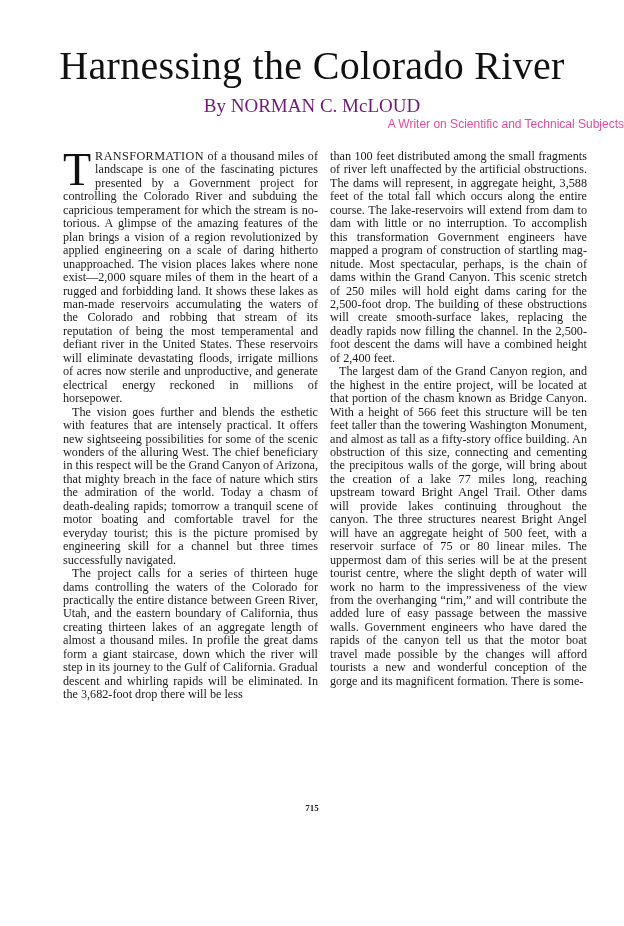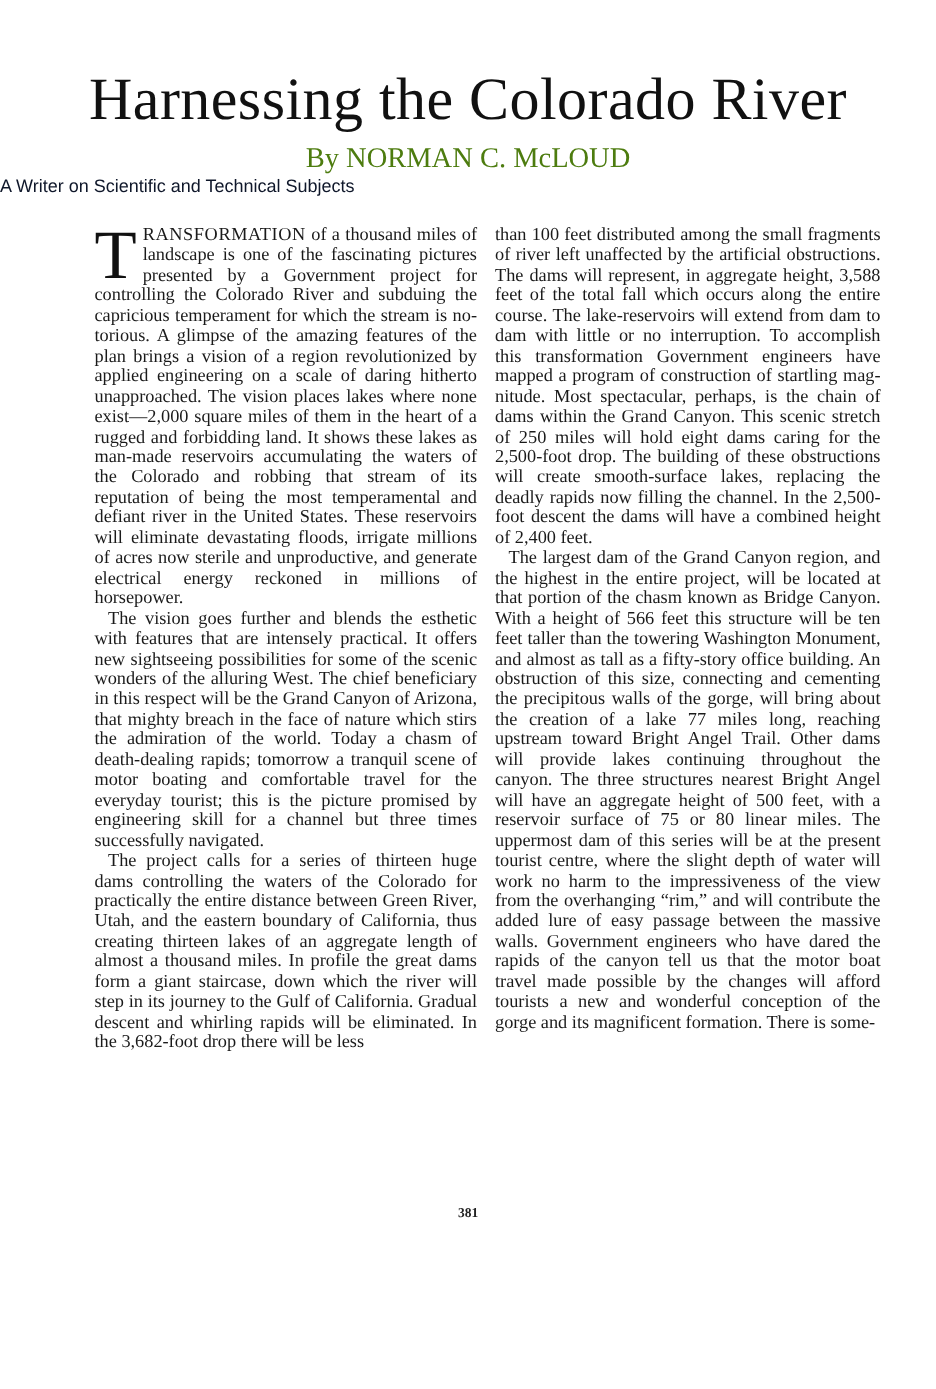--- a/index.html
+++ b/index.html
@@ -6,26 +6,26 @@
     body {
       width: 624px; height: 926px; position: relative; overflow: hidden;
       font-family: "Liberation Serif", "DejaVu Serif", serif; color: #1a1a1a;
     }
     .title {
       position: absolute; left: 0; width: 624px; top: 42px; text-align: center;
       font-size: 40px; line-height: 48px; letter-spacing: 0.3px; color: #111;
     }
     .byline {
       position: absolute; left: 0; width: 624px; top: 95px; text-align: center;
-      font-size: 19px; line-height: 22px; color: #4d7c0f;
+      font-size: 19px; line-height: 22px; color: #701a75;
     }
     .subtitle {
-      position: absolute; left: 0; width: 624px; top: 117px; text-align: left;
+      position: absolute; left: 0; width: 624px; top: 117px; text-align: right;
       font-family: "Liberation Sans", "DejaVu Sans", sans-serif;
-      font-size: 12px; line-height: 14px; color: #0f172a;
+      font-size: 12px; line-height: 14px; color: #ec4899;
     }
     .col {
       position: absolute; top: 150px; width: 255px;
       font-size: 12.2px; line-height: 13.45px; text-align: justify;
       hyphens: manual; color: #1a1a1a;
     }
     .col-left { left: 63px; }
     .col-right { left: 330px; width: 257px; font-family: Liberation Serif, serif; }
     .col p { margin: 0; text-indent: 9px; }
     .col p.first { text-indent: 0; }
@@ -50,13 +50,13 @@
   <p class="first"><span class="dropcap">T</span><span class="lead-caps">RANSFORMATION</span><span> of a thousand miles of landscape is one of the fas­cinating pictures presented by a Gov­ernment project for controlling the Colo­rado River and subduing the capricious temperament for which the stream is no­torious. A glimpse of the amazing features of the plan brings a vision of a region revolutionized by applied engineering on a scale of daring hitherto unapproached. The vision places lakes where none exist—2,000 square miles of them in the heart of a rugged and forbidding land. It shows these lakes as man-made reservoirs accumulat­ing the waters of the Colorado and rob­bing that stream of its reputation of being the most temperamental and defiant river in the United States.  These reservoirs will eliminate devastating floods, irrigate mil­lions of acres now sterile and unproduc­tive, and generate electrical energy reck­oned in millions of horsepower.</span></p>
   <p>The vision goes further and blends the esthetic with features that are intensely practical.  It offers new sightseeing possi­bilities for some of the scenic wonders of the alluring West.  The chief beneficiary in this respect will be the Grand Canyon of Arizona, that mighty breach in the face of nature which stirs the admiration of the world.  Today a chasm of death-deal­ing rapids; tomorrow a tranquil scene of motor boating and comfortable travel for the everyday tourist; this is the picture promised by engineering skill for a chan­nel but three times successfully navigated.</p>
   <p>The project calls for a series of thirteen huge dams controlling the waters of the Colorado for practically the entire dis­tance between Green River, Utah, and the eastern boundary of California, thus creat­ing thirteen lakes of an aggregate length of almost a thousand miles.  In profile the great dams form a giant staircase, down which the river will step in its journey to the Gulf of California.  Gradual descent and whirling rapids will be eliminated. In the 3,682-foot drop there will be less</p>
 </div>
 
 <div class="col col-right">
   <p class="first">than 100 feet distributed among the small fragments of river left unaffected by the artificial obstructions.  The dams will rep­resent, in aggregate height, 3,588 feet of the total fall which occurs along the entire course.  The lake-reservoirs will extend from dam to dam with little or no inter­ruption.  To accomplish this transforma­tion Government engineers have mapped a program of construction of startling mag­nitude.  Most spectacular, perhaps, is the chain of dams within the Grand Canyon. This scenic stretch of 250 miles will hold eight dams caring for the 2,500-foot drop. The building of these obstructions will create smooth-surface lakes, replacing the deadly rapids now filling the channel.  In the 2,500-foot descent the dams will have a combined height of 2,400 feet.</p>
   <p>The largest dam of the Grand Canyon region, and the highest in the entire proj­ect, will be located at that portion of the chasm known as Bridge Canyon.  With a height of 566 feet this structure will be ten feet taller than the towering Washington Monument, and almost as tall as a fifty-story office building.  An obstruction of this size, connecting and cementing the precipitous walls of the gorge, will bring about the creation of a lake 77 miles long, reaching upstream toward Bright Angel Trail.  Other dams will provide lakes con­tinuing throughout the canyon.  The three structures nearest Bright Angel will have an aggregate height of 500 feet, with a reservoir surface of 75 or 80 linear miles. The uppermost dam of this series will be at the present tourist centre, where the slight depth of water will work no harm to the impressiveness of the view from the overhanging “rim,” and will contribute the added lure of easy passage between the massive walls.  Government engineers who have dared the rapids of the canyon tell us that the motor boat travel made possible by the changes will afford tourists a new and wonderful conception of the gorge and its magnificent formation.  There is some-</p>
 </div>
 
-<div class="page-number">381</div>
+<div class="page-number">715</div>
 
 </body></html>

